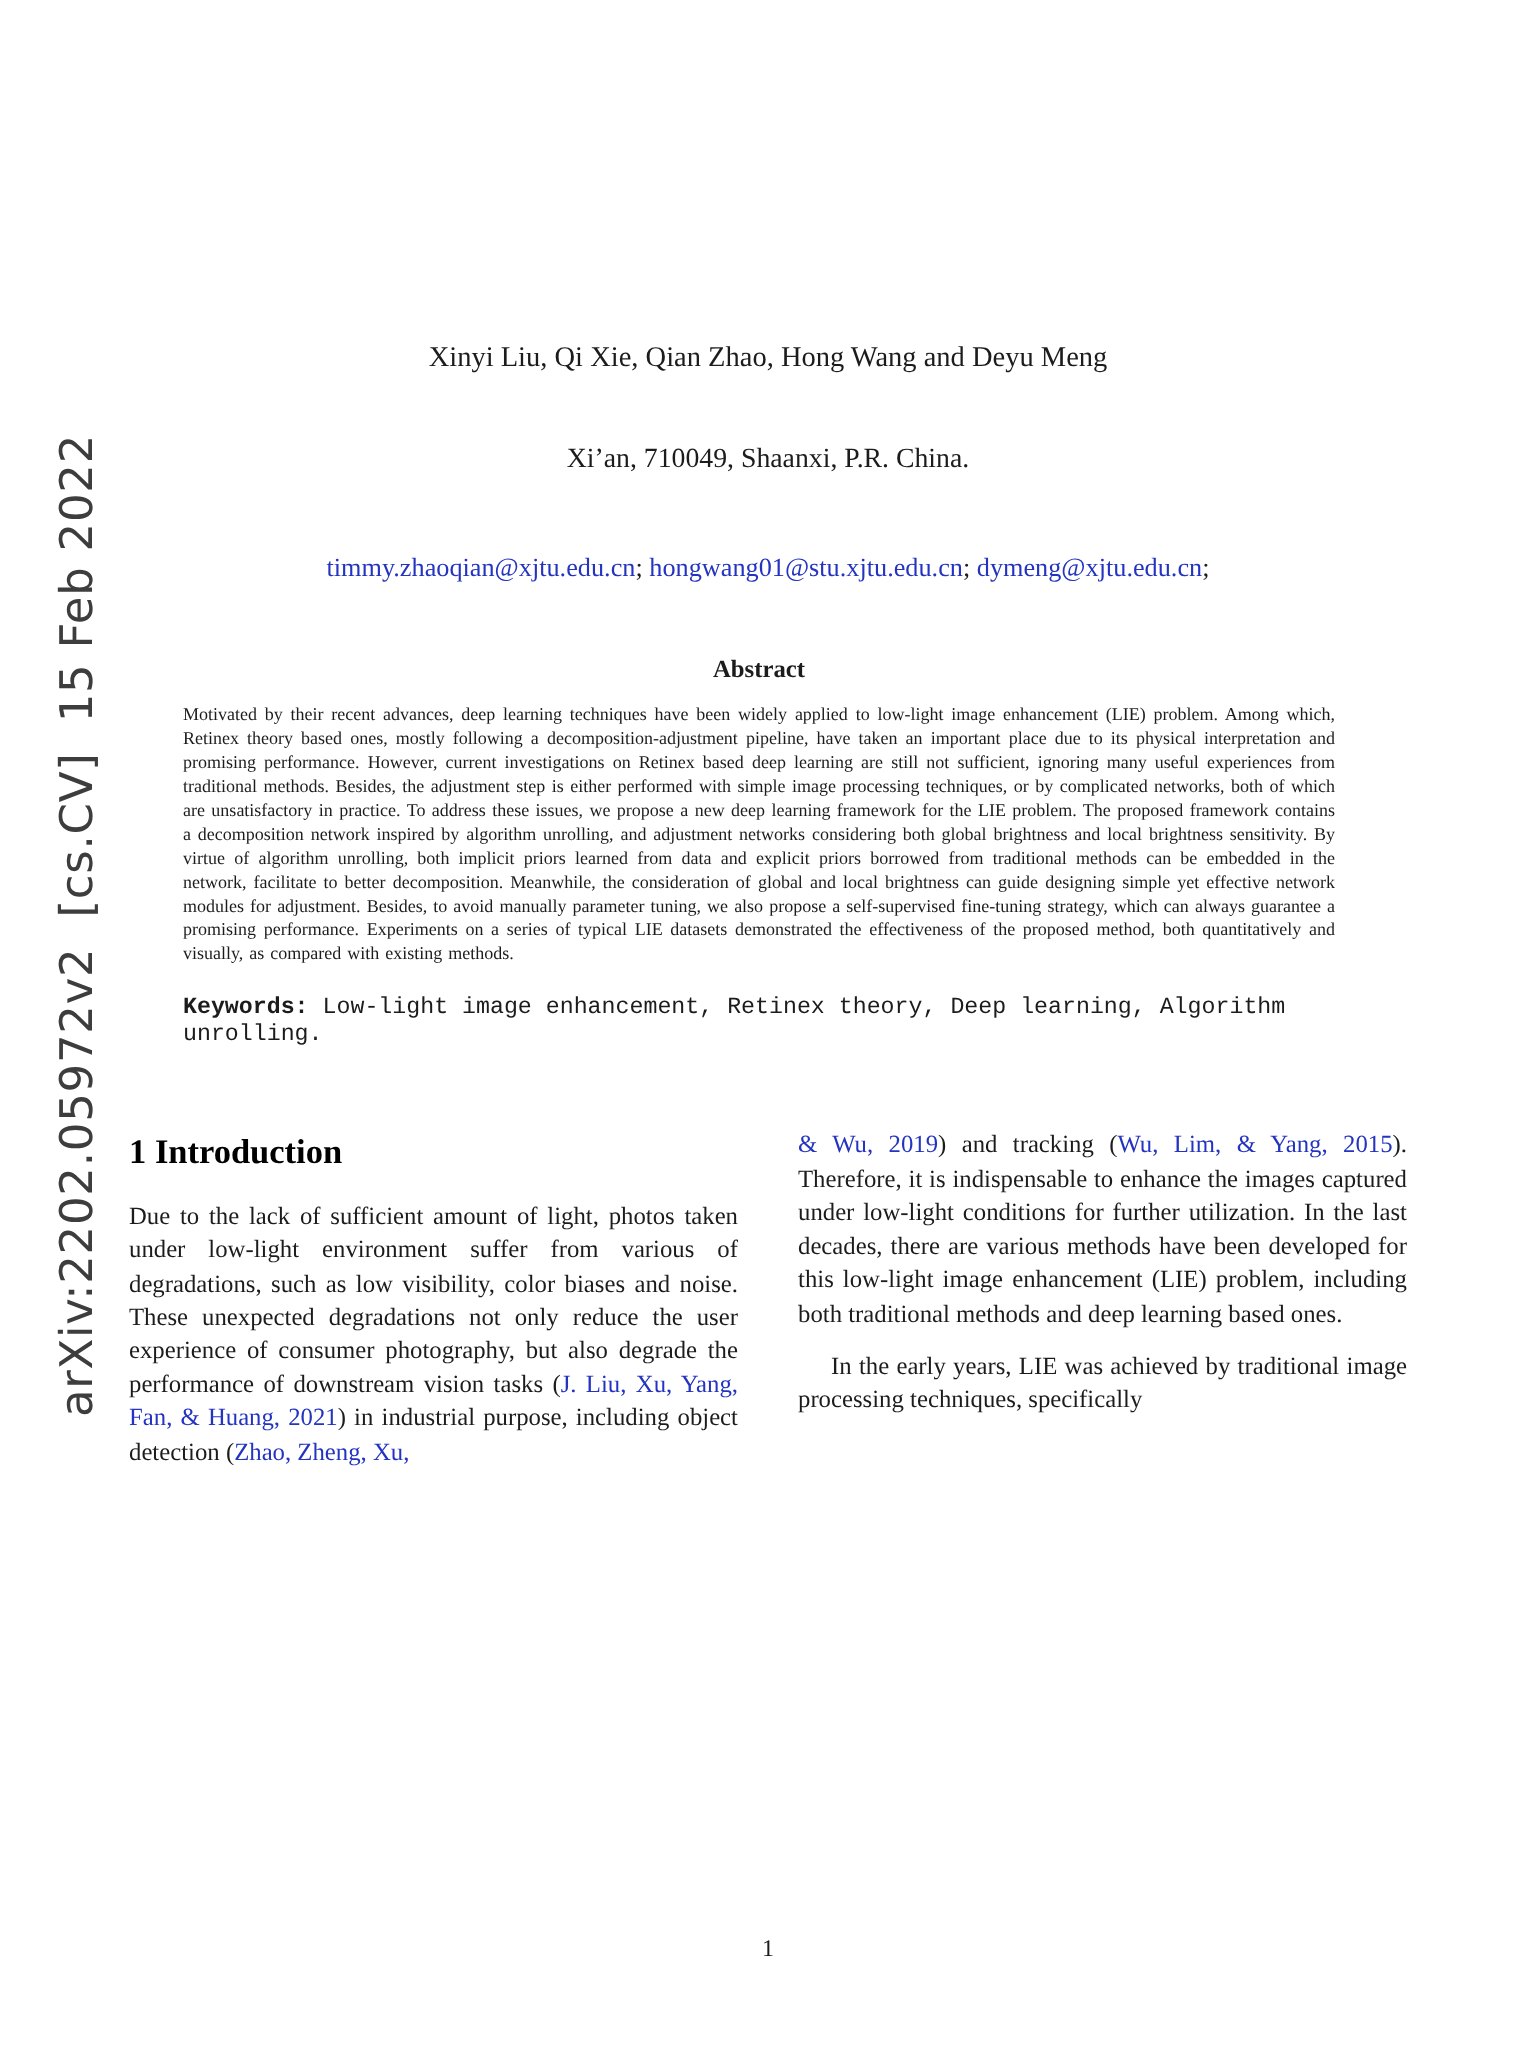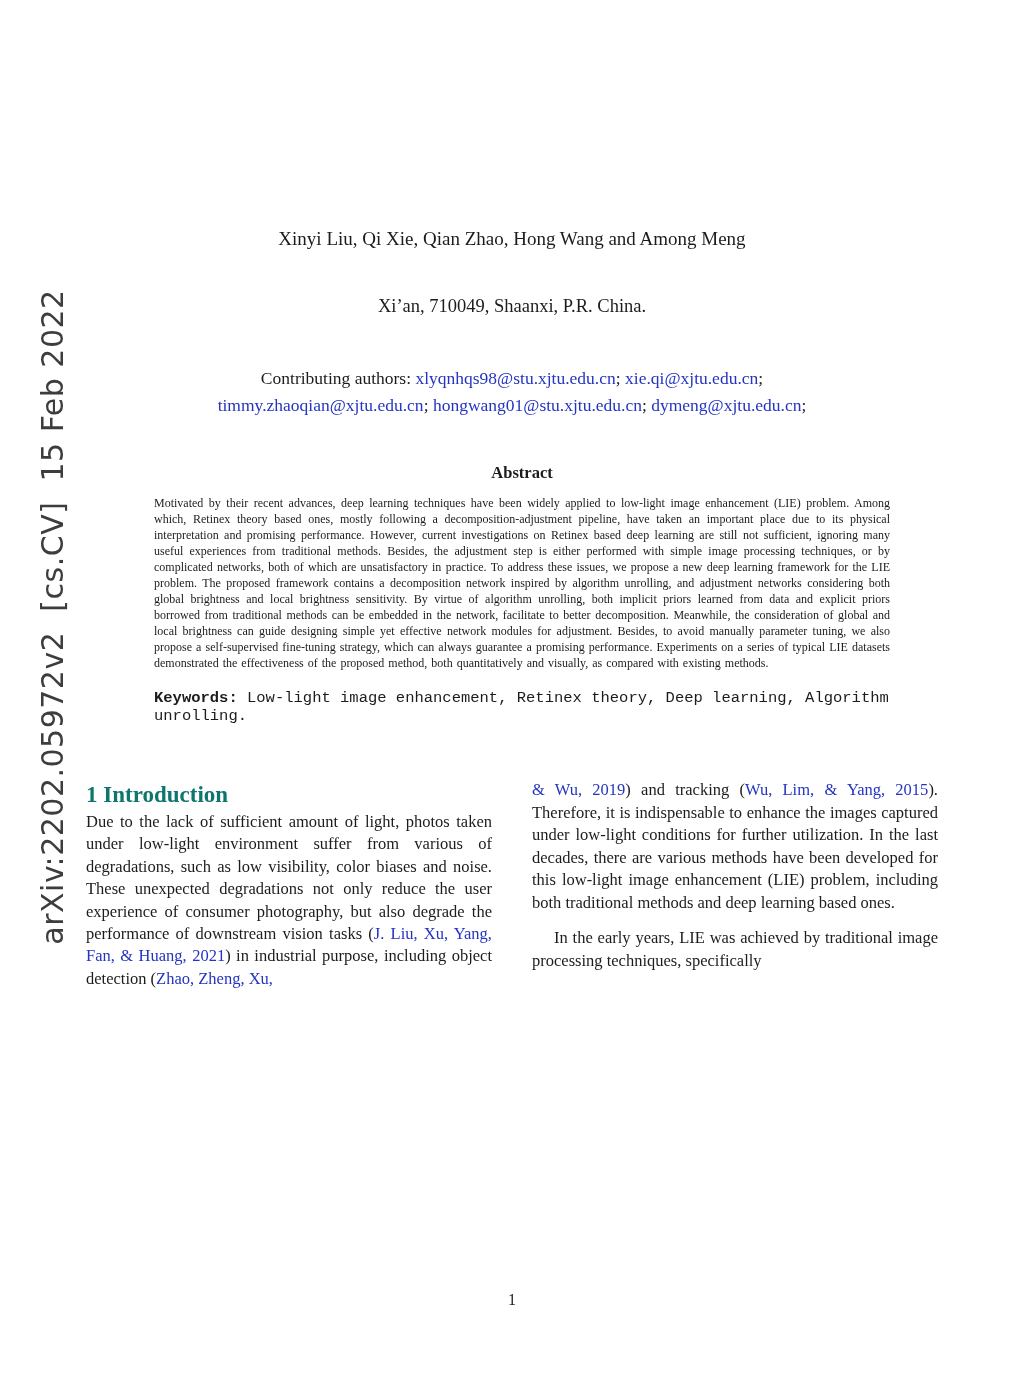--- a/index.html
+++ b/index.html
@@ -44,21 +44,21 @@
     line-height: 1.48;
     margin-top: 16px;
   }
   .contributing {
     text-align: center;
     font-size: 17.5px;
     line-height: 1.55;
     margin-top: 44px;
   }
   .link { color: #2434c1; cursor: pointer; }
-  .abstract-wrap { margin: 44px 48px 0 68px; }
+  .abstract-wrap { margin: 44px 48px 0 36px; }
   .abstract-heading {
     text-align: center;
     font-weight: bold;
     font-size: 16.5px;
   }
   .abstract-text {
     margin-top: 13px;
     font-size: 12px;
     line-height: 1.33;
     text-align: justify;
@@ -77,22 +77,22 @@
   .col {
     flex: 1;
     min-width: 0;
     font-size: 16.5px;
     line-height: 1.36;
     text-align: justify;
   }
   .section-heading {
     font-size: 23px;
     font-weight: bold;
-    margin: 0 0 0 0;
-    color: #0f766e;
+    margin: 0 0 16px 0;
+    color: #000000;
     text-align: left;
   }
   .para { margin: 0; }
   .para + .para { margin-top: 13px; }
   .indent { text-indent: 22px; }
   .page-number {
     position: absolute;
     bottom: 70px;
     left: 0;
     right: 0;
@@ -103,29 +103,28 @@
 </head>
 <body>
 
 <div class="page">
 
   <div class="arxiv-sidebar">arXiv:2202.05972v2  [cs.CV]  15 Feb 2022</div>
 
   <div class="content">
 
 
-    <div class="authors">Xinyi Liu, Qi Xie, Qian Zhao, Hong Wang and Among Meng</div>
+    <div class="authors">Xinyi Liu, Qi Xie, Qian Zhao, Hong Wang and Deyu Meng</div>
 
     <div class="affiliation">
       <br>
       <span>Xi’an, 710049, Shaanxi, P.R. China.</span>
     </div>
 
     <div class="contributing">
-      <div><span>Contributing authors: </span><span class="link">xlyqnhqs98@stu.xjtu.edu.cn</span><span>; </span><span class="link">xie.qi@xjtu.edu.cn</span><span>;</span></div>
       <div><span class="link">timmy.zhaoqian@xjtu.edu.cn</span><span>; </span><span class="link">hongwang01@stu.xjtu.edu.cn</span><span>; </span><span class="link">dymeng@xjtu.edu.cn</span><span>;</span></div>
     </div>
 
     <div class="abstract-wrap">
       <div class="abstract-heading">Abstract</div>
       <p class="abstract-text">Motivated by their recent advances, deep learning techniques have been widely applied to low-light image enhancement (LIE) problem. Among which, Retinex theory based ones, mostly following a decomposition-adjustment pipeline, have taken an important place due to its physical interpretation and promising performance. However, current investigations on Retinex based deep learning are still not sufficient, ignoring many useful experiences from traditional methods. Besides, the adjustment step is either performed with simple image processing techniques, or by complicated networks, both of which are unsatisfactory in practice. To address these issues, we propose a new deep learning framework for the LIE problem. The proposed framework contains a decomposition network inspired by algorithm unrolling, and adjustment networks considering both global brightness and local brightness sensitivity. By virtue of algorithm unrolling, both implicit priors learned from data and explicit priors borrowed from traditional methods can be embedded in the network, facilitate to better decomposition. Meanwhile, the consideration of global and local brightness can guide designing simple yet effective network modules for adjustment. Besides, to avoid manually parameter tuning, we also propose a self-supervised fine-tuning strategy, which can always guarantee a promising performance. Experiments on a series of typical LIE datasets demonstrated the effectiveness of the proposed method, both quantitatively and visually, as compared with existing methods.</p>
       <p class="keywords"><b>Keywords:</b><span> Low-light image enhancement, Retinex theory, Deep learning, Algorithm unrolling.</span></p>
     </div>
 
     <div class="columns">

